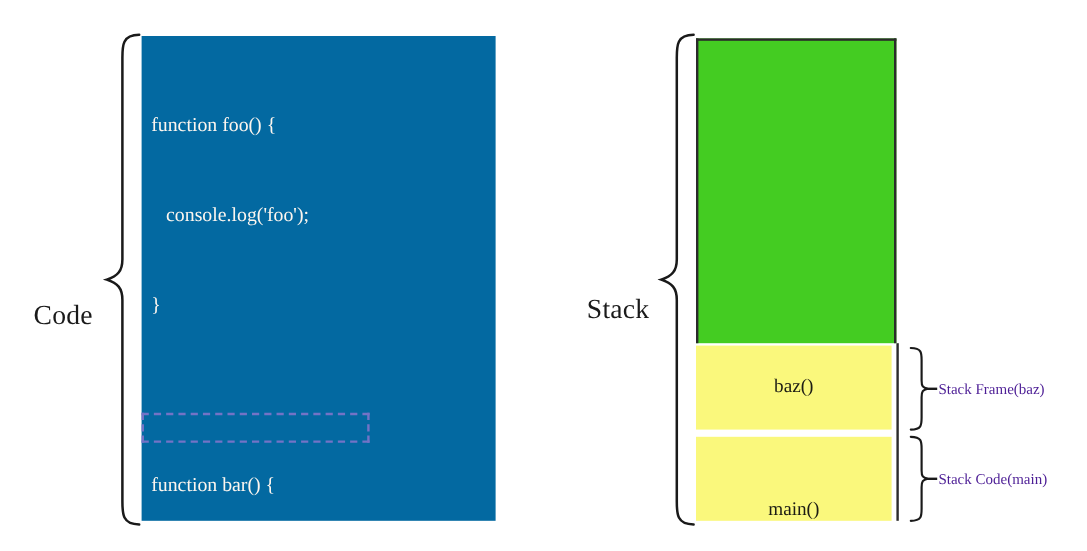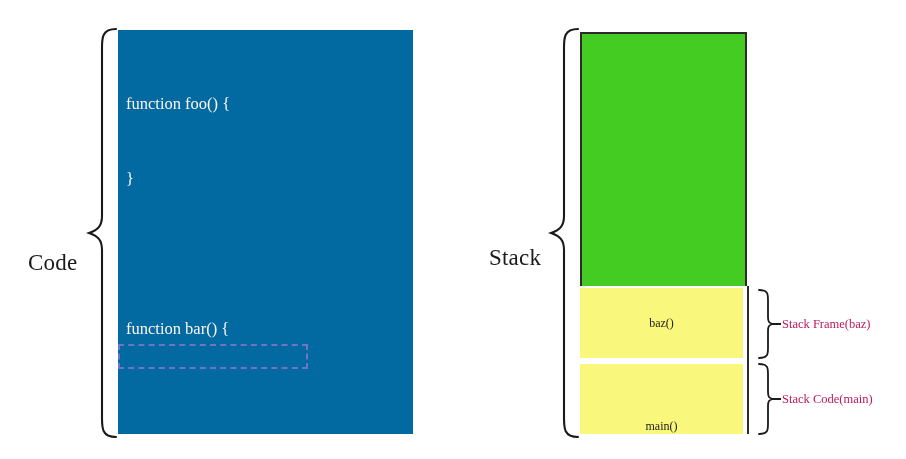--- a/index.html
+++ b/index.html
@@ -79,21 +79,21 @@
     background: #44cc22;
     border: 2px solid #2b2b2b;
     border-bottom: none;
     box-sizing: border-box;
   }
   .stack-frame {
     position: absolute;
     background: #faf87c;
     color: #1c1c14;
     font-family: "Liberation Serif", "DejaVu Serif", serif;
-    font-size: 12px;
+    font-size: 16px;
     display: flex;
     align-items: center;
     justify-content: center;
   }
   #stack-frame-baz {
     left: 580px;
     top: 288px;
     width: 163px;
     height: 70px;
   }
@@ -120,21 +120,21 @@
     width: 2px;
     height: 0px;
     background: #2b2b2b;
   }
 
   
   .frame-label {
     position: absolute;
     font-family: "Liberation Serif", "DejaVu Serif", serif;
     font-size: 12.5px;
-    color: #be185d;
+    color: #4c1d95;
     white-space: nowrap;
   }
   
   .connector {
     position: absolute;
     height: 1.5px;
     background: #1a1a1a;
   }
 </style>
 </head>
@@ -152,20 +152,21 @@
                L 16 190
                C 16 200, 12 204, 3 207
                C 12 210, 16 214, 16 224
                L 16 392
                C 16 402, 16 411, 30 411" fill="none" stroke="#1a1a1a" stroke-width="2.1" stroke-linecap="round"></path>
     </svg>
 
     <div id="code-block">
       <div id="code-text">
         <div class="code-line">function foo() {</div>
+        <div class="code-line">   console.log('foo');</div>
         <div class="code-line">}</div>
         <div class="code-line"></div>
         <div class="code-line">function bar() {</div>
         
         
         
         
         
         
         

